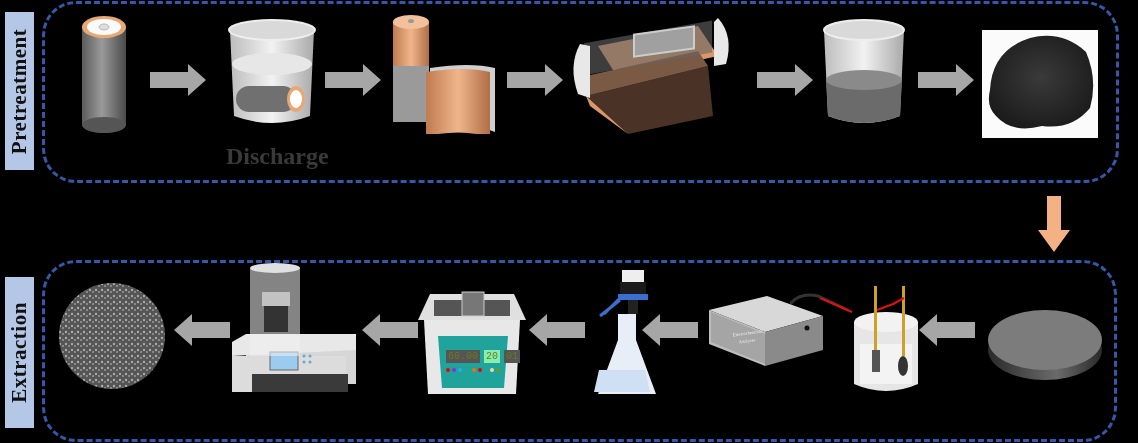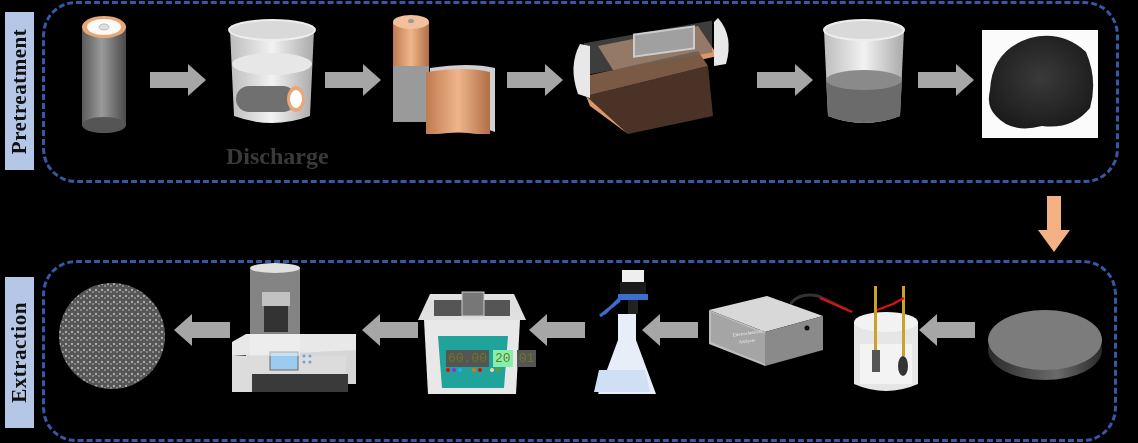--- a/index.html
+++ b/index.html
@@ -189,21 +189,21 @@
   </svg>
 
 <div class="item" style="left:416px;top:290px;width:112px;height:106px">
   <svg width="112" height="106" style="position:absolute;left:0;top:0">
     <path d="M2 30 L14 4 L98 4 L110 30 Z" fill="#e0e0e0"></path>
     <rect x="18" y="10" width="76" height="16" fill="#555"></rect>
     <rect x="46" y="2" width="22" height="24" fill="#777" stroke="#ccc"></rect>
     <path d="M8 30 L104 30 L100 104 L12 104 Z" fill="#e8e8e8"></path>
     <path d="M22 46 L92 46 L88 98 L26 98 Z" fill="#1fa39a"></path>
   </svg>
-  <div style="position:absolute;left:30px;top:60px;display:flex;gap:4px;font-family:'Liberation Mono',monospace;font-size:13px;color:#6a7a20">
+  <div style="position:absolute;left:30px;top:60px;display:flex;gap:4px;font-family:'Liberation Mono',monospace;font-size:10px;color:#6a7a20">
     <span style="background:#555;padding:1px 2px">60.00</span>
     <span style="background:#86efac;padding:1px 2px">20</span>
     <span style="background:#555;padding:1px 2px">01</span>
   </div>
   <div style="position:absolute;left:30px;top:78px;display:flex;gap:2px">
     <i style="width:4px;height:4px;border-radius:50%;background:#e00"></i>
       <i style="width:4px;height:4px;border-radius:50%;background:#8a2be2"></i>
       <i style="width:4px;height:4px;border-radius:50%;background:#18b4f0"></i>
       <i style="width:6px"></i>
       <i style="width:4px;height:4px;border-radius:50%;background:#f07010"></i>

